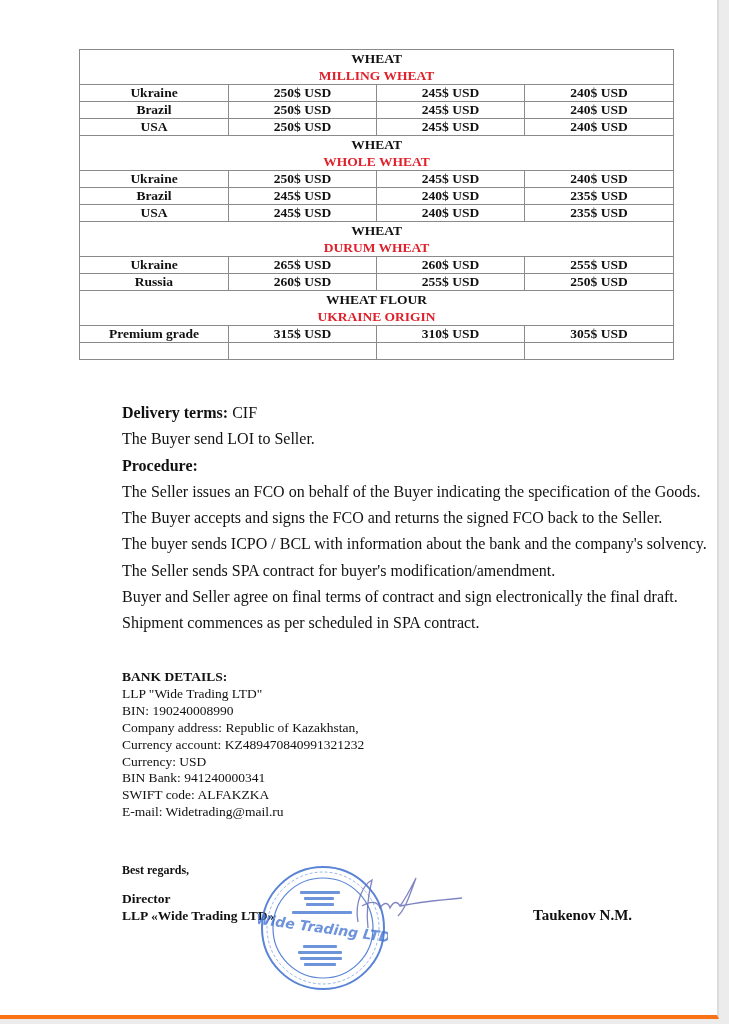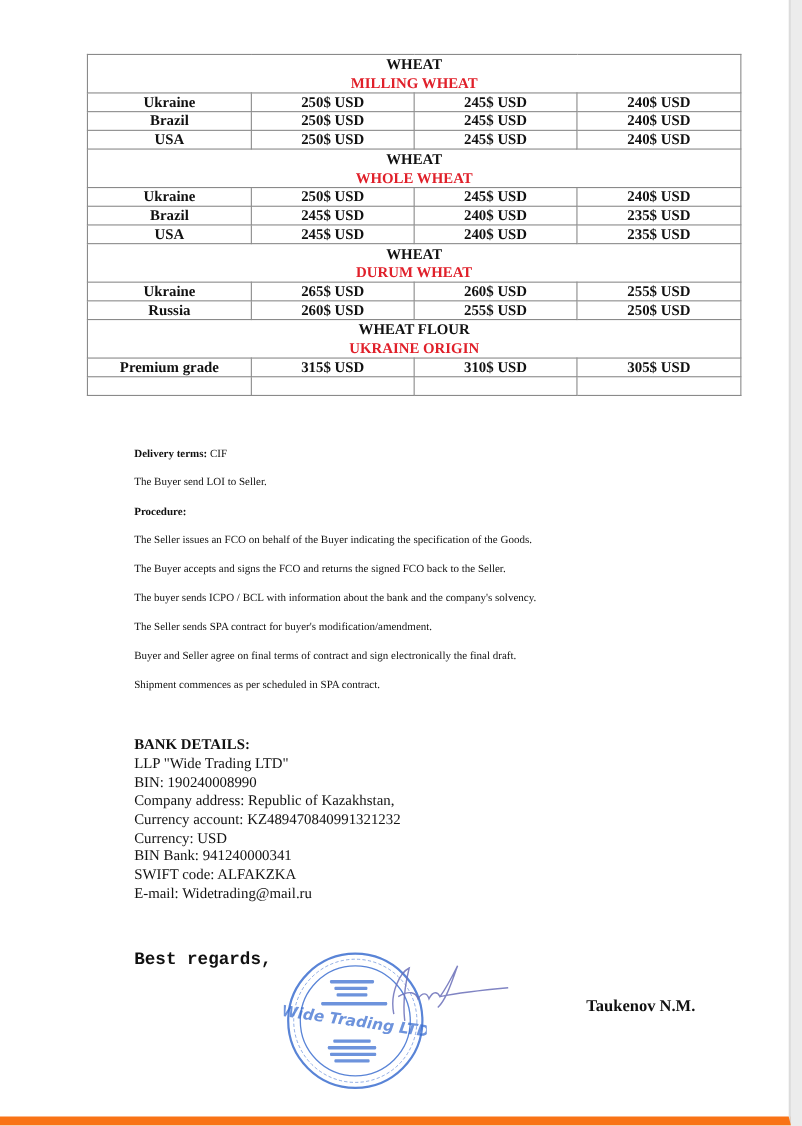--- a/index.html
+++ b/index.html
@@ -1,34 +1,34 @@
 <!DOCTYPE html>
 <html><head>
 <meta charset="utf-8">
 <style>
   html, body { margin:0; padding:0; }
   body { width:729px; height:1024px; background:#ececec; position:relative; overflow:hidden;
          font-family:"Liberation Serif", "DejaVu Serif", serif; color:#111; }
   .page { position:absolute; left:0; top:0; width:717px; height:1015px; background:#ffffff;
-          border-right:2px solid #dcdcdc; border-bottom:8px solid #f97316; }
+          border-right:2px solid #dcdcdc; border-bottom:4px solid #f97316; }
   table.price { position:absolute; left:79px; top:49px; width:594px; border-collapse:collapse;
                 table-layout:fixed; font-weight:bold; font-size:13.5px; }
   table.price td { border:1px solid #8a8a8a; text-align:center; padding:0; height:16px; line-height:16px; }
   table.price col.c0 { width:149px; } table.price col.c1 { width:148px; }
   table.price col.c2 { width:148px; } table.price col.c3 { width:149px; }
   td.section { height:34px !important; line-height:17px !important; }
   .sec-title { display:block; color:#111; }
   .sec-sub { display:block; color:#e0202a; }
   tr.blank td { height:16px; }
-  .body { position:absolute; left:122px; top:405px; width:560px; font-size:10px; }
+  .body { position:absolute; left:122px; top:405px; width:560px; font-size:16px; }
   .para { height:26.3px; line-height:16px; white-space:nowrap; }
   .para b { font-weight:bold; }
   .bank { position:absolute; left:122px; top:669px; font-size:13.5px; line-height:16.9px; white-space:nowrap; }
   .bank .h { font-weight:bold; }
-  .regards { position:absolute; left:122px; top:863px; font-weight:bold; font-size:16px;font-family:Liberation Mono, monospace; }
+  .regards { position:absolute; left:122px; top:863px; font-weight:bold; font-size:12px; }
   .director { position:absolute; left:122px; top:890px; font-weight:bold; font-size:13.5px; line-height:17px; white-space:nowrap; }
   .signer { position:absolute; left:533px; top:907px; font-weight:bold; font-size:15px;text-align:center; }
   .stamp { position:absolute; left:258px; top:863px; width:130px; height:130px; }
   .signature { position:absolute; left:350px; top:872px; width:115px; height:62px; }
 </style>
 </head>
 <body>
 
 <div class="page">
 
@@ -145,20 +145,24 @@
     <div>BIN: 190240008990</div>
     <div>Company address: Republic of Kazakhstan,</div>
     <div>Currency account: KZ489470840991321232</div>
     <div>Currency: USD</div>
     <div>BIN Bank: 941240000341</div>
     <div>SWIFT code: ALFAKZKA</div>
     <div>E-mail: Widetrading@mail.ru</div>
   </div>
 
   <div class="regards">Best regards,</div>
+  <div class="director">
+    <div>Director</div>
+    <div>LLP «Wide Trading LTD»</div>
+  </div>
   <div class="signer">Taukenov N.M.</div>
 
   <svg class="stamp" viewBox="0 0 130 130">
     <g fill="none" stroke="#3d6fd0" opacity="0.85">
       <circle cx="65" cy="65" r="61" stroke-width="2"></circle>
       <circle cx="65" cy="65" r="50" stroke-width="1.2"></circle>
       <circle cx="65" cy="65" r="56" stroke-width="0.6" stroke-dasharray="3 2"></circle>
     </g>
     <g fill="#3d6fd0" opacity="0.75" font-family="DejaVu Sans, sans-serif">
       <rect x="42" y="28" width="40" height="3" rx="1"></rect>

